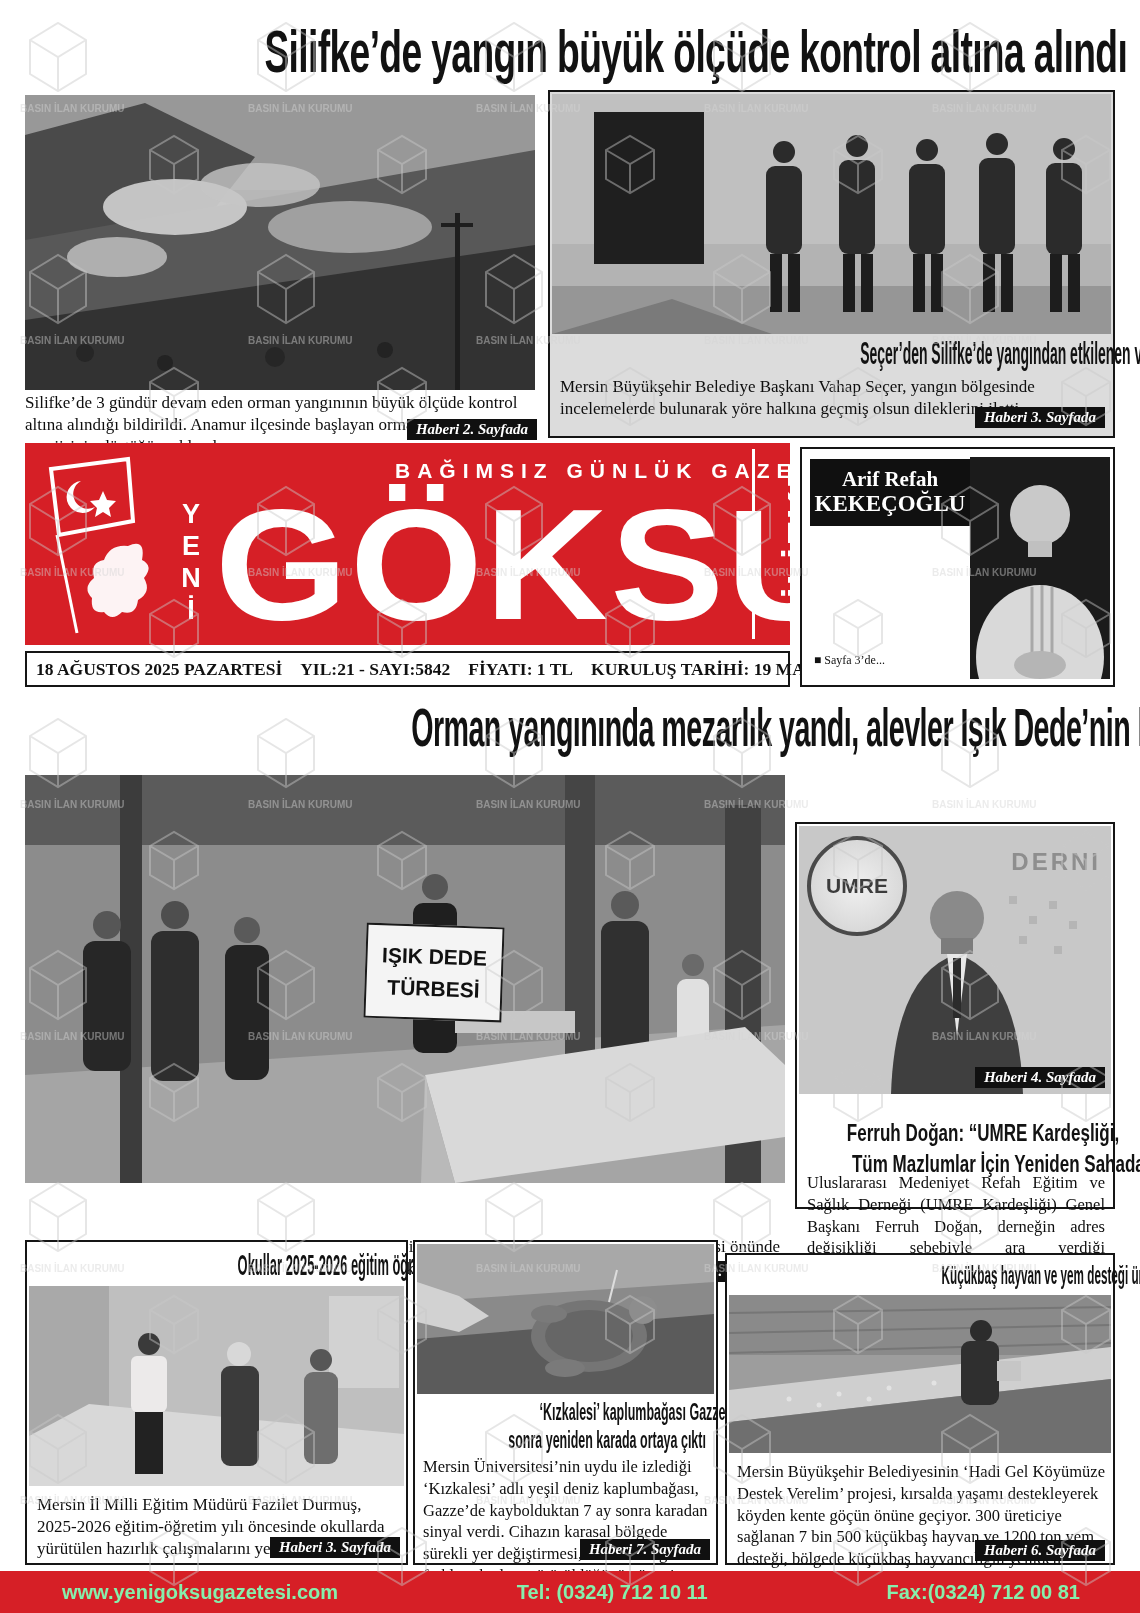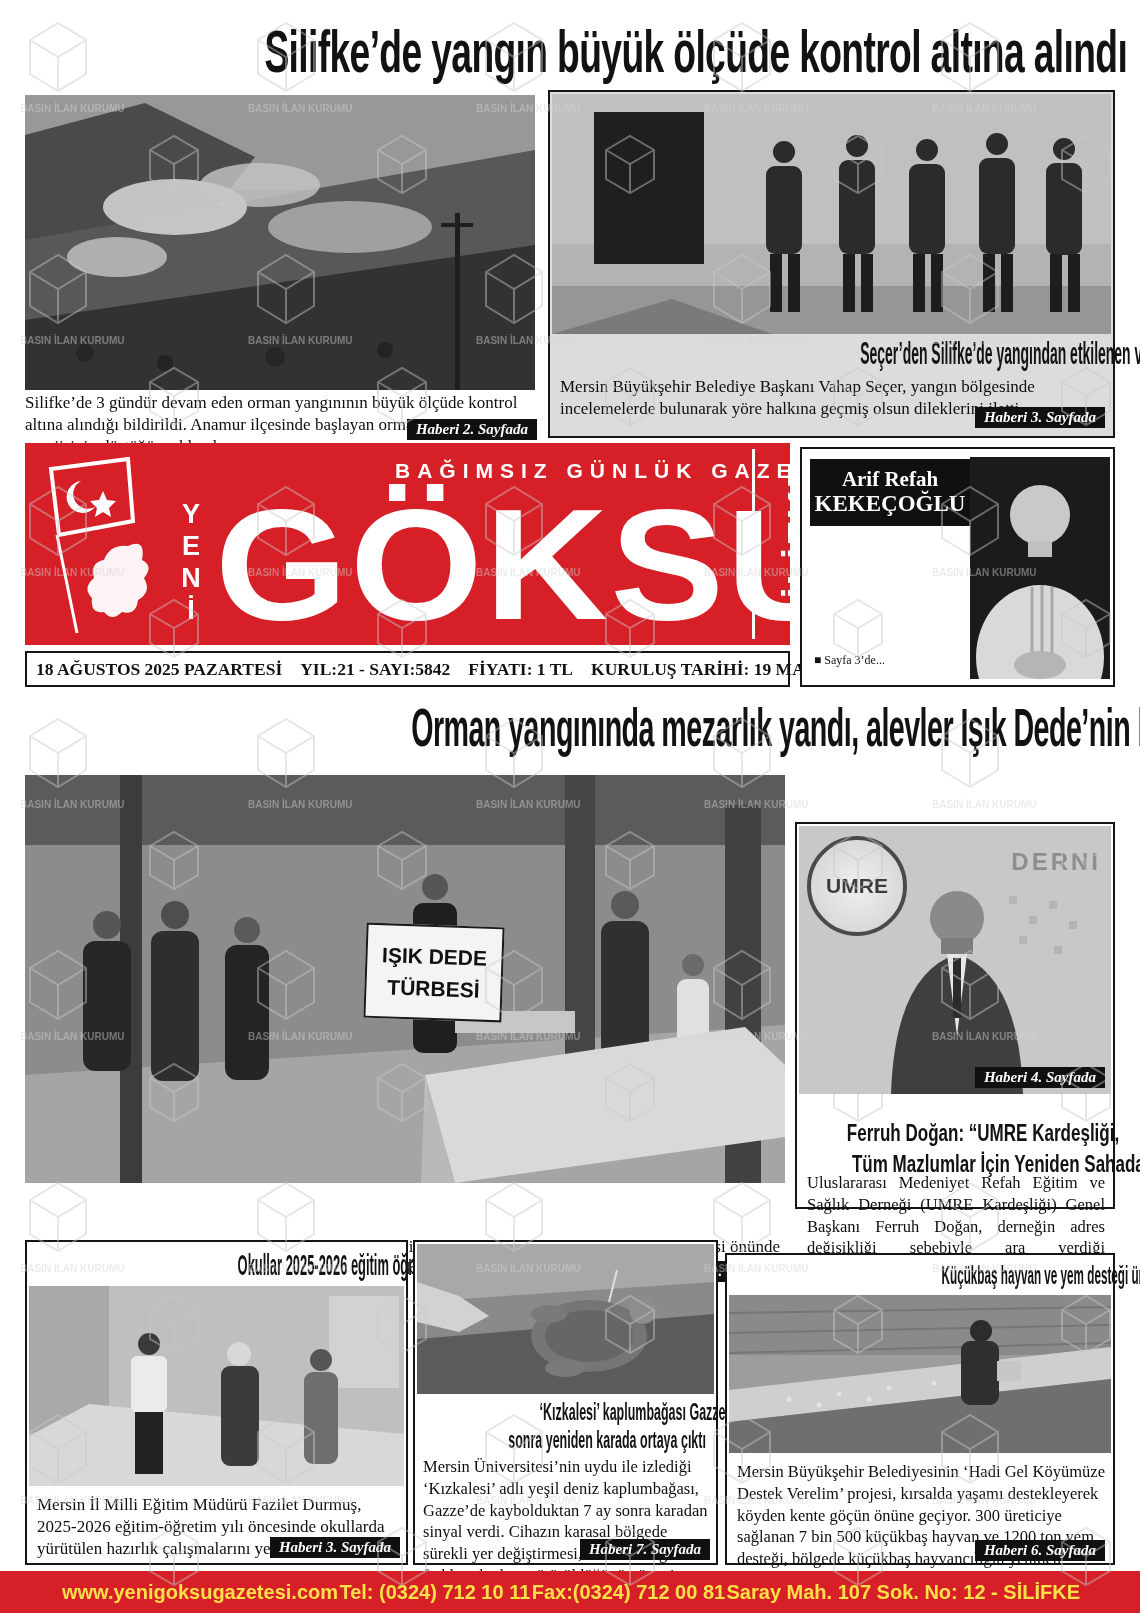--- a/index.html
+++ b/index.html
@@ -41,21 +41,21 @@
            transform:rotate(-90deg);transform-origin:center;display:inline-block;}
   .dateline{font-family:"Liberation Serif",serif;font-weight:bold;font-size:17.5px;
             white-space:nowrap;}
   .dateline span{margin:0 9px;}
   .colname{background:#101010;color:#fff;text-align:center;font-family:"Liberation Serif",serif;
            font-weight:bold;line-height:1.15;padding:8px 4px;}
   .coltitle{font-family:"Liberation Serif",serif;font-size:19px;text-align:center;line-height:1.35;}
   .pageref{font-family:"Liberation Serif",serif;font-weight:normal;font-size:12px;}
   .body-serif{font-family:"Liberation Serif",serif;font-size:16.5px;line-height:1.32;
               text-align:justify;color:#0e0e0e;}
-  .footer-item{font-family:"Liberation Sans",sans-serif;font-weight:bold;color:#fde047;
+  .footer-item{font-family:"Liberation Sans",sans-serif;font-weight:bold;color:#86efac;
                font-size:20px;letter-spacing:0;white-space:nowrap;}
   .signbox{background:#f4f4f4;border:2px solid #1a1a1a;color:#111;text-align:center;
            font-family:"Liberation Sans",sans-serif;font-weight:bold;font-size:21px;
            line-height:1.5;padding:14px 6px;transform:rotate(2deg);}
   .umre-logo{border-radius:50%;border:4px solid #4a4a4a;background:radial-gradient(#f0f0f0,#cfcfcf);
              display:flex;align-items:center;justify-content:center;
              font-family:"Liberation Sans",sans-serif;font-weight:bold;color:#3c3c3c;font-size:21px;}
   .derni{font-family:"Liberation Sans",sans-serif;font-weight:bold;color:#8e8e8e;
          font-size:24px;letter-spacing:3px;}
 </style>
@@ -333,21 +333,20 @@
     <div class="abs capwrap" style="left:10px;top:206px;width:368px;height:100px;">
       <span class="body-serif">Mersin Büyükşehir Belediyesinin ‘Hadi Gel Köyümüze Destek Verelim’ projesi, kırsalda yaşamı destekleyerek köyden kente göçün önüne geçiyor. 300 üreticiye sağlanan 7 bin 500 küçükbaş hayvan ve 1200 ton yem desteği, bölgede küçükbaş hayvancılığın yeniden canlanmasını ve ailelerin toprağında tutunmasını sağladığı ifade edildi.</span>
       <span class="badge">Haberi 6. Sayfada</span>
     </div>
   </div>
 
   <div class="abs redbg" style="left: 0px; top: 1571px; width: 1140px; height: 42px; display: flex; align-items: center; justify-content: space-between; padding: 0px 60px 0px 62px; box-sizing: border-box; background-color: rgb(214, 31, 38);">
     <span class="footer-item">www.yenigoksugazetesi.com</span>
     <span class="footer-item">Tel: (0324) 712 10 11</span>
     <span class="footer-item">Fax:(0324) 712 00 81</span>
-    <span class="footer-item">Saray Mah. 107 Sok. No: 12 - SİLİFKE</span>
   </div>
 
   <svg class="abs" style="left:0;top:0;width:1140px;height:1613px;pointer-events:none;opacity:0.45;">
     <defs>
       <pattern id="wm" width="228" height="232" patternUnits="userSpaceOnUse">
         <g fill="none" stroke="#c9c9c9" stroke-width="2">
           <path d="M30,40 l28,-17 28,17 0,34 -28,17 -28,-17 Z M30,40 l28,17 28,-17 M58,57 l0,34"></path>
           <path d="M150,150 l24,-14 24,14 0,29 -24,14 -24,-14 Z M150,150 l24,14 24,-14 M174,164 l0,29"></path>
         </g>
         <text x="20" y="112" font-family="Liberation Sans, sans-serif" font-size="10" font-weight="bold" fill="#d4d4d4">BASIN İLAN KURUMU</text>

